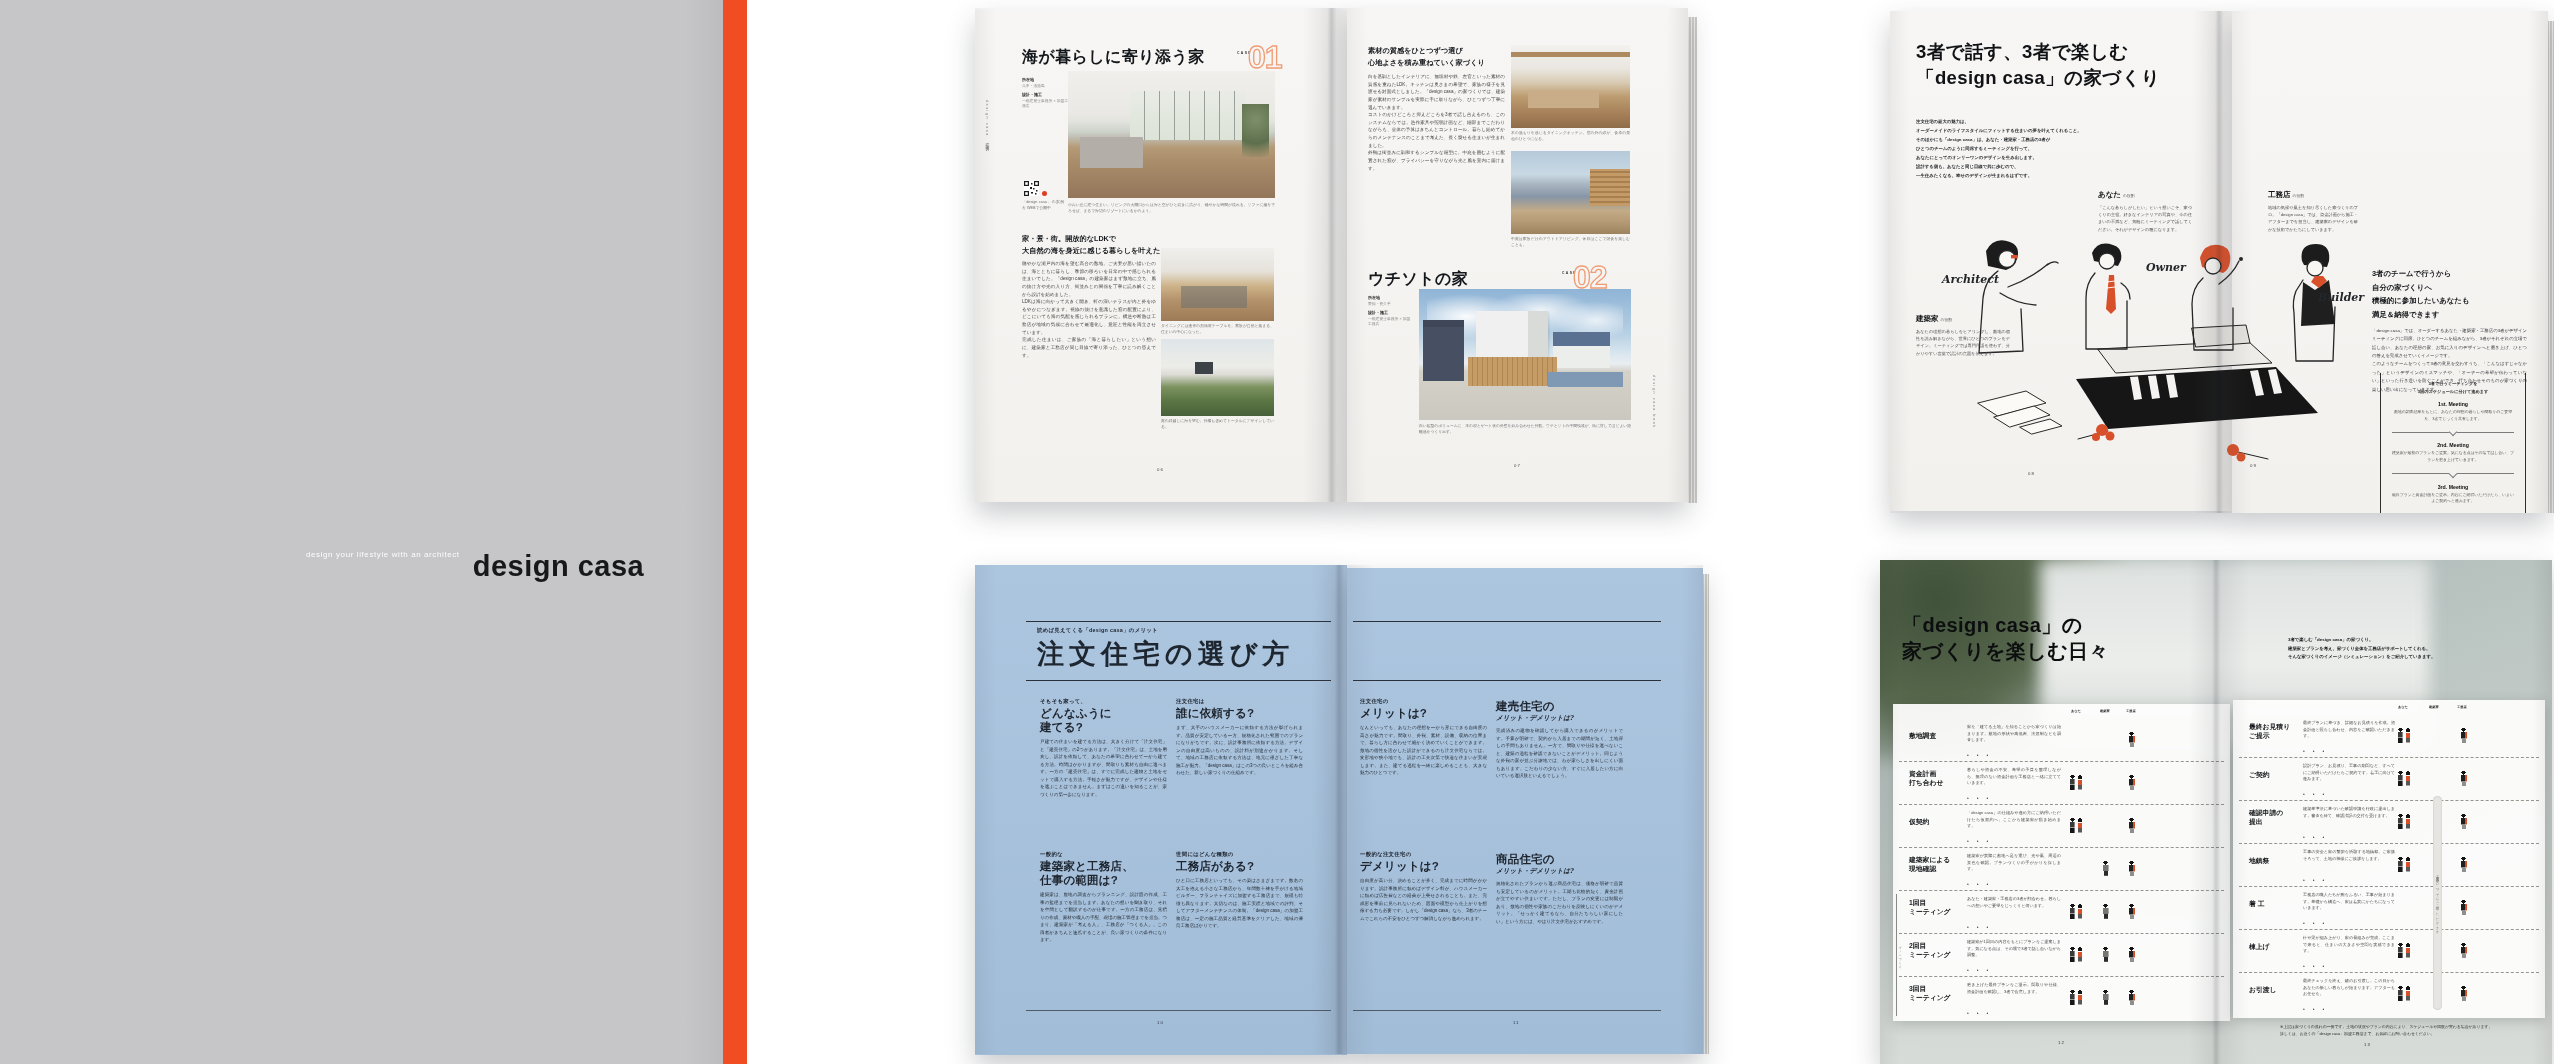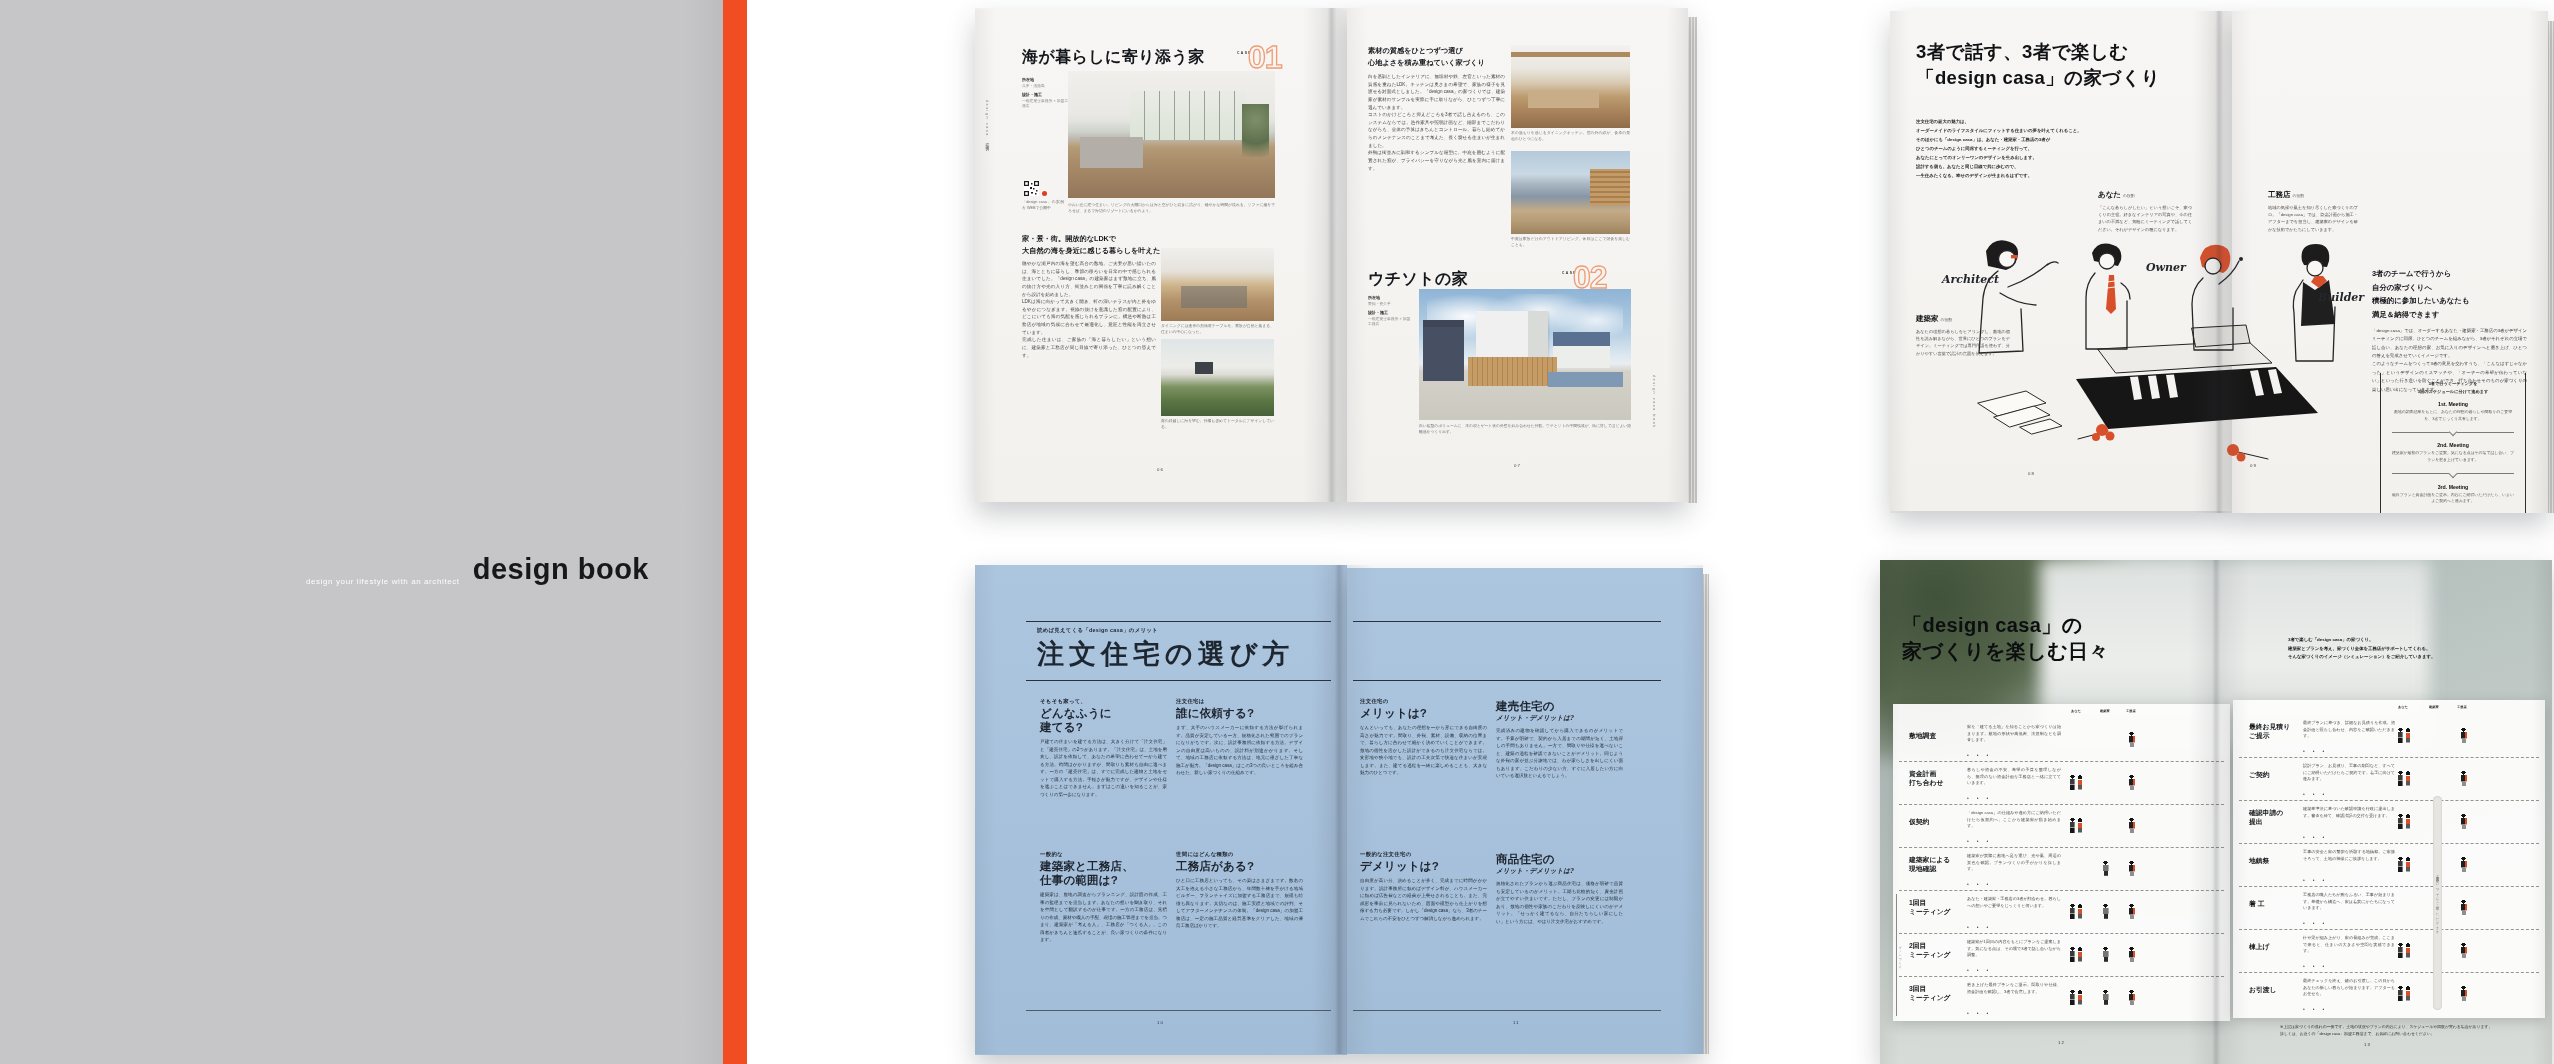--- a/index.html
+++ b/index.html
@@ -99,23 +99,23 @@
   .bracket{position:absolute;border-left:1px solid #8a8a86;display:flex;align-items:center}
   .bracket span{writing-mode:vertical-rl;font-size:3px;color:#77756f;margin-left:1px;letter-spacing:.6px}
 </style>
 </head>
 <body>
 
 <div id="stage">
 
   <section class="abs" style="left:0;top:0;width:747px;height:1064px;background:#c6c6c8">
     <i class="abs" style="right:23px;top:0;width:40px;height:100%;background:linear-gradient(90deg,rgba(0,0,0,0),rgba(0,0,0,.05))"></i>
-    <div class="abs" style="left:306px;top:550px;width:400px;height:36px;display:flex;align-items:flex-end">
+    <div class="abs" style="left:306px;top:550px;width:400px;height:36px;display:flex;align-items:flex-start">
       <span class="cover-tag">design your lifestyle with an architect</span>
-      <span class="cover-title" style="margin-left:13px">design book</span>
+      <span class="cover-title" style="margin-left:13px">design casa</span>
     </div>
     <i class="abs" style="left:723px;top:0;width:24px;height:1064px;background:#f04e22"></i>
   </section>
 
   <section class="abs" style="left:965px;top:5px;width:735px;height:503px">
     <i class="abs stack" style="left:723px;top:12px;width:9px;height:486px"></i>
     <div class="page" style="left:10px;top:5px;width:372px;height:492px"></div>
     <div class="page" style="left:382px;top:3px;width:341px;height:494px"></div>
 
     <span class="vtext abs" style="left:20px;top:95px;height:150px">design casa 建築実例</span>

